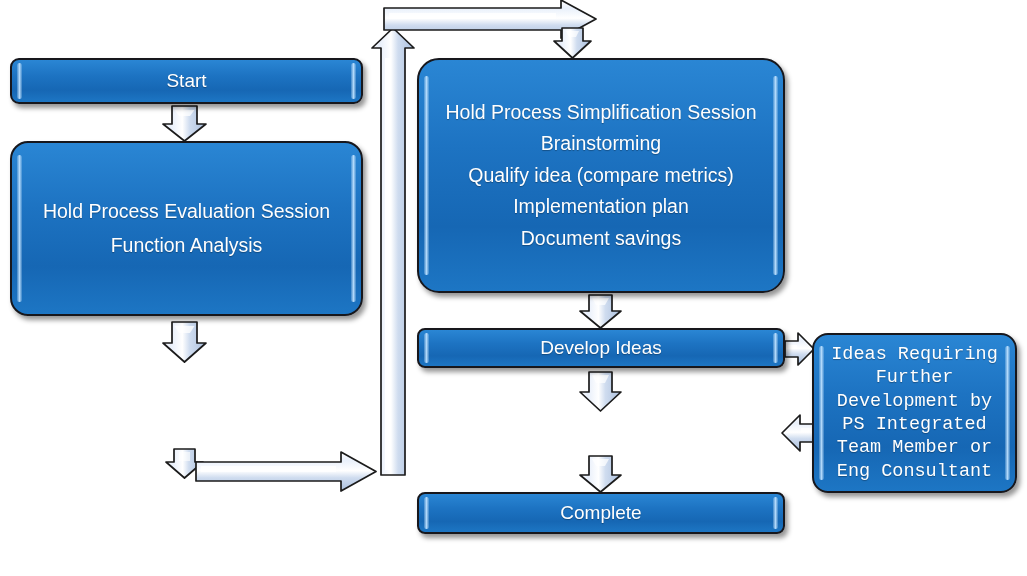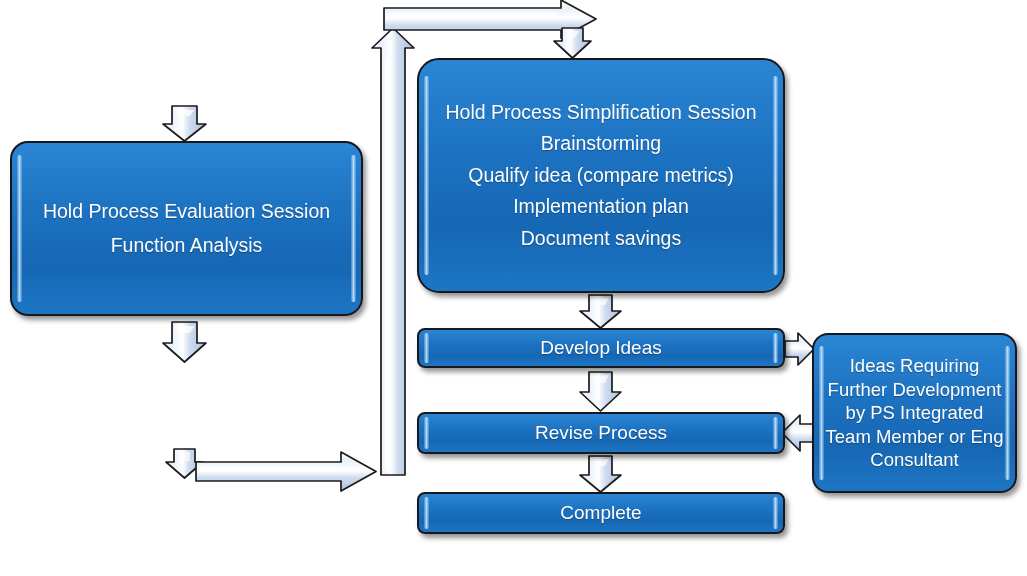--- a/index.html
+++ b/index.html
@@ -70,21 +70,21 @@
   #box-develop    { left:417px; top:328px; width:368px; height:40px; border-radius:8px; }
   #box-develop .label { font-size: 19px; }
 
   #box-revise     { left:417px; top:412px; width:368px; height:42px; border-radius:8px; }
   #box-revise .label { font-size: 19px; }
 
   #box-complete   { left:417px; top:492px; width:368px; height:42px; border-radius:8px;justify-content:center; }
   #box-complete .label { font-size: 19px; }
 
   #box-ideas      { left:812px; top:333px; width:205px; height:160px; border-radius:16px; }
-  #box-ideas .label { font-size: 18.5px; line-height: 1.27; padding: 0 10px; }
+  #box-ideas .label { font-size: 18.5px; line-height: 1.27; padding: 0 10px; font-family: Liberation Mono, monospace; }
 
   
   .arrowsvg {
     position: absolute;
     overflow: visible;
     pointer-events: none;
   }
 </style>
 </head>
 <body>
@@ -165,42 +165,42 @@
       <path d="M785 341 L798 341 L798 333 L814 349 L798 365 L798 357 L785 357 Z" fill="url(#gradH)" stroke="#1b1b1b" stroke-width="1.7" stroke-linejoin="round"></path>
       <path d="M788 345 L797 345 L797 349 L788 349 Z" fill="#ffffff" opacity="0.8"></path>
     </g>
 
     <g>
       <path d="M814 424 L800 424 L800 415 L782 433 L800 451 L800 442 L814 442 Z" fill="url(#gradH)" stroke="#1b1b1b" stroke-width="1.7" stroke-linejoin="round"></path>
       <path d="M801 428 L811 428 L811 432 L801 432 Z" fill="#ffffff" opacity="0.8"></path>
     </g>
   </svg>
 
+  <div class="box" id="box-start">
+    <span class="label">Start</span>
+  </div>
 
   <div class="box" id="box-eval">
     <span class="label">Hold Process Evaluation Session
 Function Analysis</span>
   </div>
 
 
   <div class="box" id="box-simplify">
     <span class="label">Hold Process Simplification Session
 Brainstorming
 Qualify idea (compare metrics)
 Implementation plan
 Document savings</span>
   </div>
 
   <div class="box" id="box-develop">
     <span class="label">Develop Ideas</span>
   </div>
 
-  <div class="box" id="box-revise">
-    <span class="label">Revise Process</span>
-  </div>
 
   <div class="box" id="box-complete">
     <span class="label">Complete</span>
   </div>
 
   <div class="box" id="box-ideas">
     <span class="label">Ideas Requiring Further Development by PS Integrated Team Member or Eng Consultant</span>
   </div>
 
 </div>

